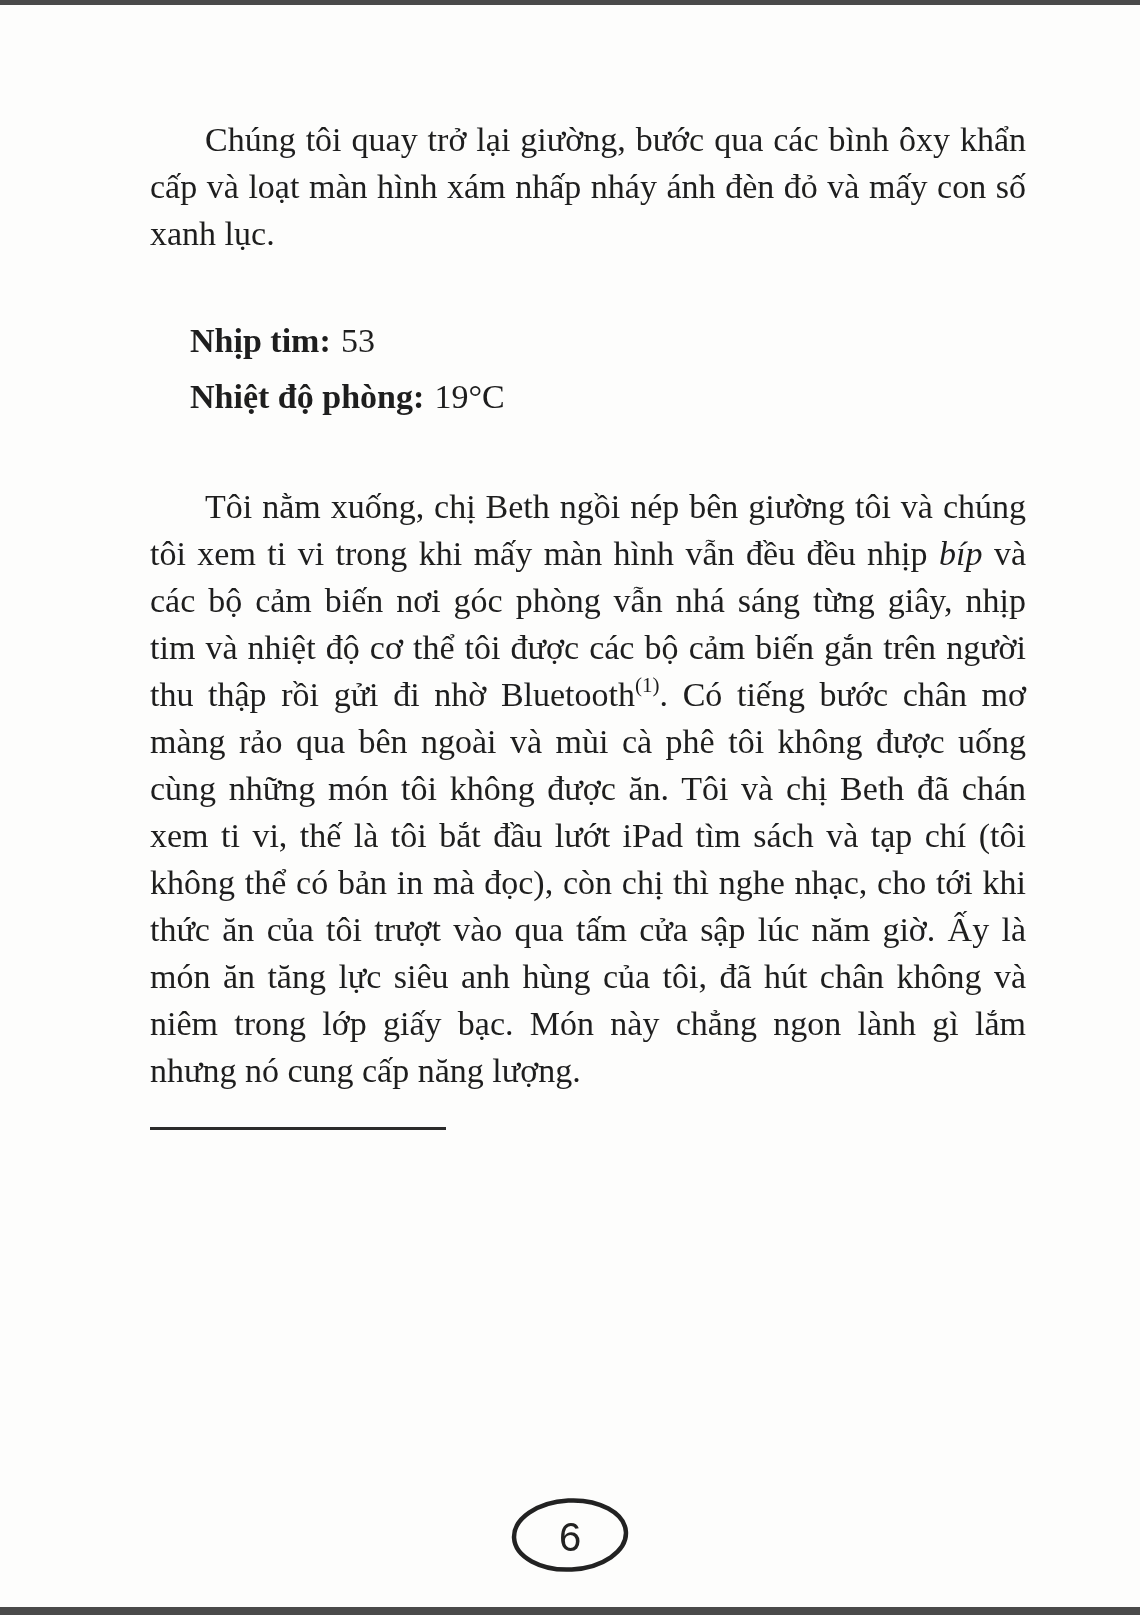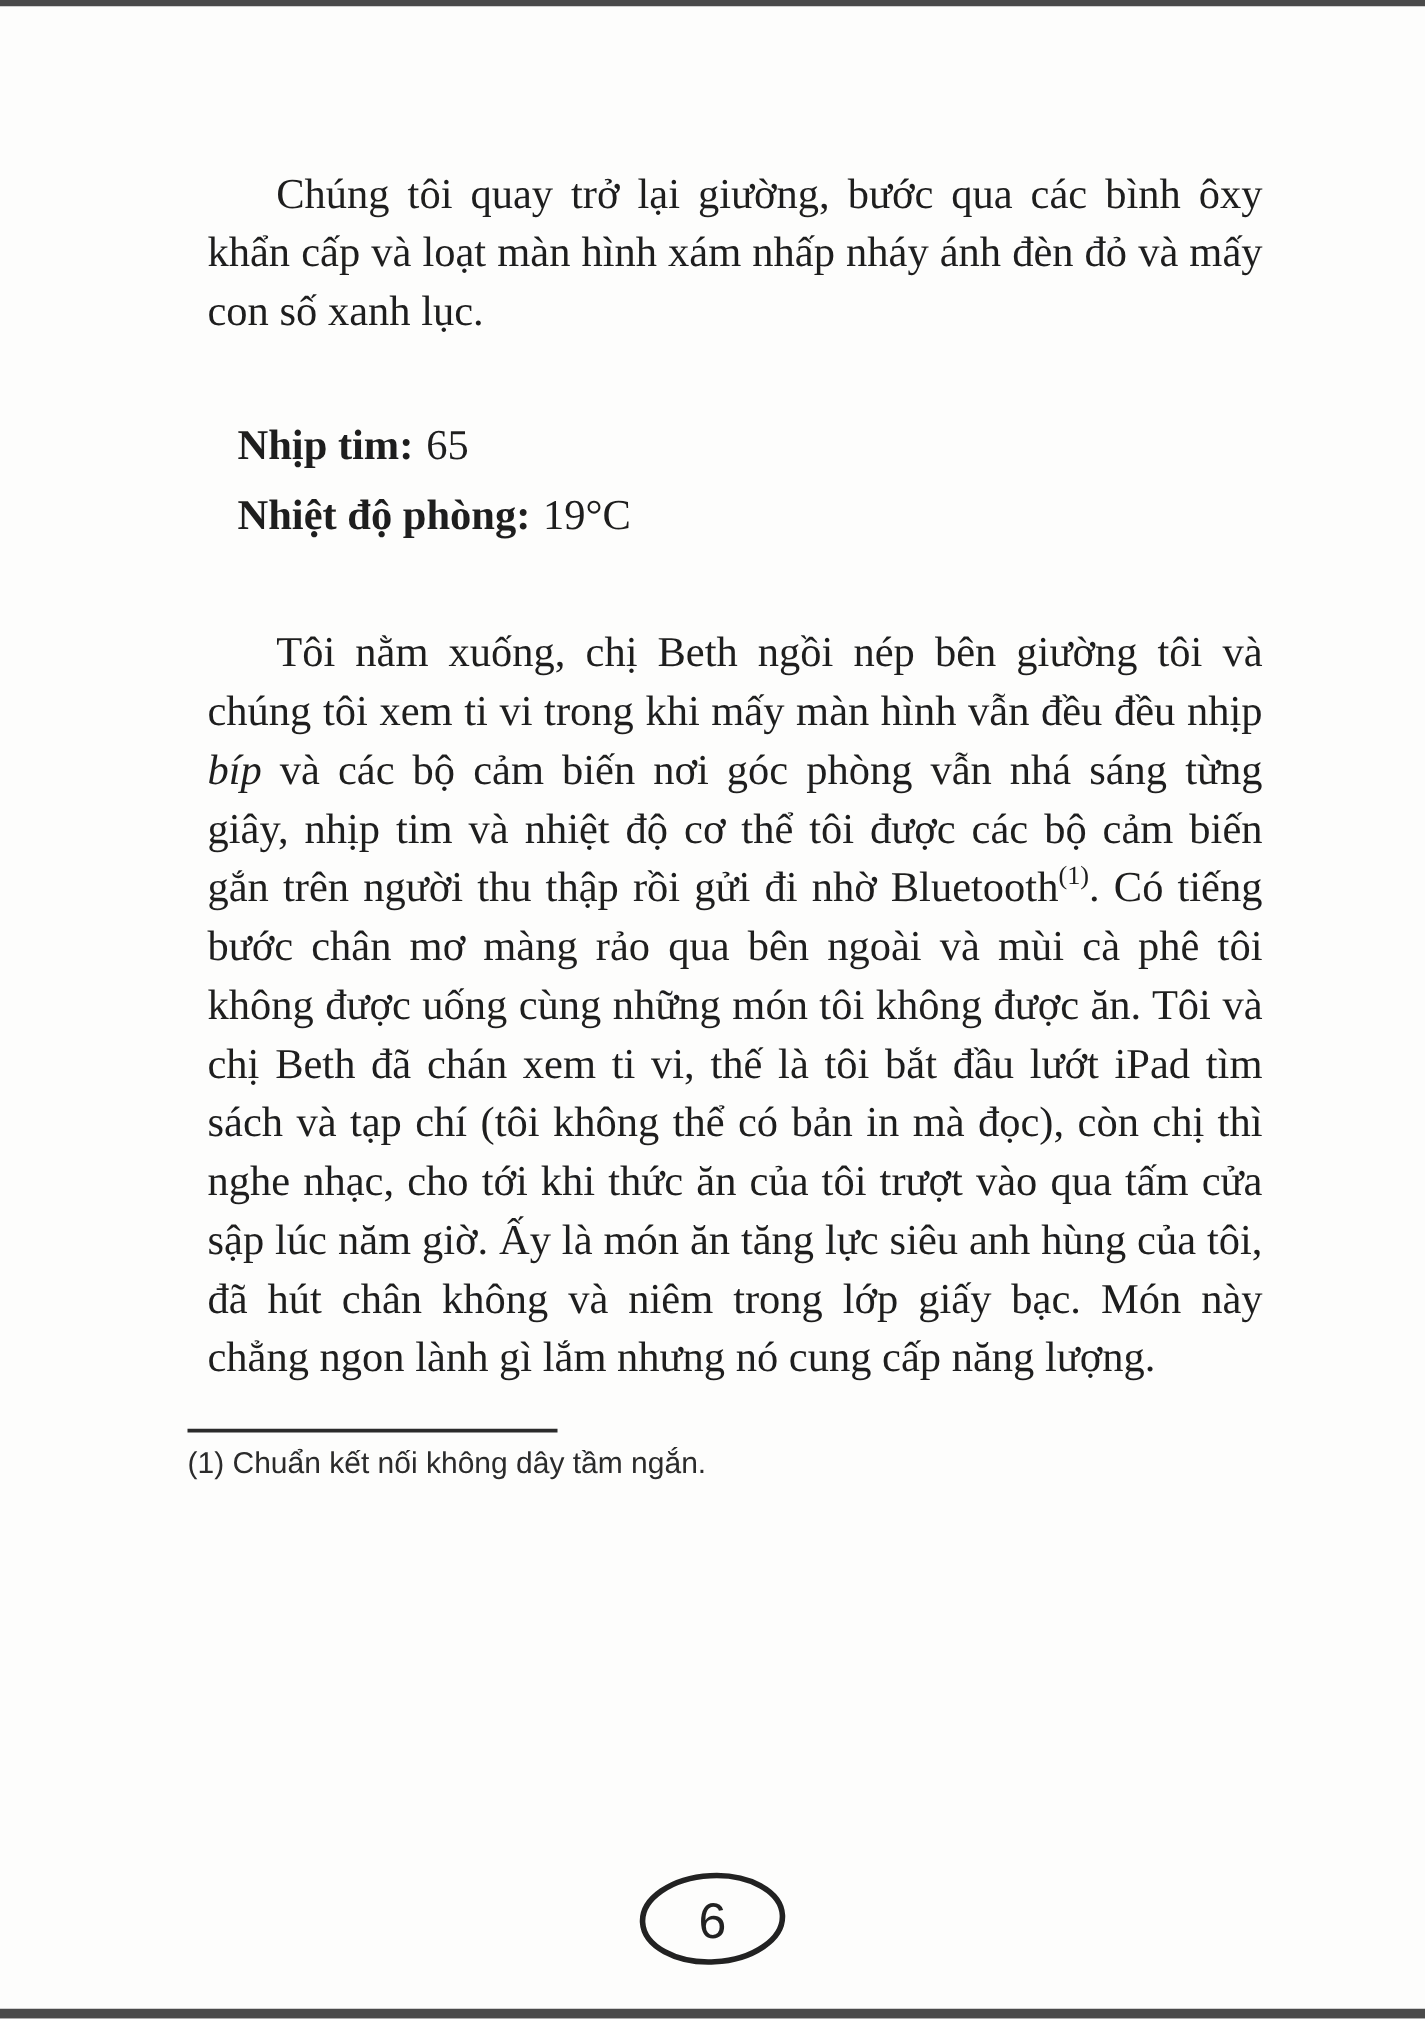--- a/index.html
+++ b/index.html
@@ -26,21 +26,21 @@
   .scan-edge.top { top: 0; height: 5px; }
   .scan-edge.bottom { bottom: 0; height: 8px; }
 
   .content {
     position: absolute;
     left: 150px;
     top: 116px;
     width: 876px;
   }
   .body-p {
-    margin: 16px;
+    margin: 0;
     font-size: 34px;
     line-height: 47px;
     text-align: justify;
     text-indent: 55px;
     color: #1e1e1e;
   }
   .body-p .italic { font-style: italic; }
   .body-p sup {
     font-size: 21px;
     line-height: 0;
@@ -102,30 +102,29 @@
 <body>
 
 <div class="page">
   <div class="scan-edge top"></div>
 
   <div class="content">
 
     <p class="body-p">Chúng tôi quay trở lại giường, bước qua các bình ôxy khẩn cấp và loạt màn hình xám nhấp nháy ánh đèn đỏ và mấy con số xanh lục.</p>
 
     <div class="stats">
-      <div class="stat-row"><span class="stat-label">Nhịp tim</span><span class="stat-sep">:</span><span class="stat-value">65</span></div>
+      <div class="stat-row"><span class="stat-label">Nhịp tim</span><span class="stat-sep">:</span><span class="stat-value">53</span></div>
       <div class="stat-row"><span class="stat-label">Nhiệt độ phòng</span><span class="stat-sep">:</span><span class="stat-value">19°C</span></div>
     </div>
 
 
     <p class="body-p para-3"><span>Tôi nằm xuống, chị Beth ngồi nép bên giường tôi và chúng tôi xem ti vi trong khi mấy màn hình vẫn đều đều nhịp </span><span class="italic">bíp</span><span> và các bộ cảm biến nơi góc phòng vẫn nhá sáng từng giây, nhịp tim và nhiệt độ cơ thể tôi được các bộ cảm biến gắn trên người thu thập rồi gửi đi nhờ Bluetooth</span><sup>(1)</sup><span>. Có tiếng bước chân mơ màng rảo qua bên ngoài và mùi cà phê tôi không được uống cùng những món tôi không được ăn. Tôi và chị Beth đã chán xem ti vi, thế là tôi bắt đầu lướt iPad tìm sách và tạp chí (tôi không thể có bản in mà đọc), còn chị thì nghe nhạc, cho tới khi thức ăn của tôi trượt vào qua tấm cửa sập lúc năm giờ. Ấy là món ăn tăng lực siêu anh hùng của tôi, đã hút chân không và niêm trong lớp giấy bạc. Món này chẳng ngon lành gì lắm nhưng nó cung cấp năng lượng.</span></p>
 
     <div class="footnote">
       <div class="footnote-rule"></div>
-      <div class="footnote-text">(1) Chuẩn kết nối không dây tầm ngắn.</div>
     </div>
 
   </div>
 
   <div class="page-number-wrap">
     <div class="page-number-oval">
       <svg width="122" height="80" viewBox="0 0 122 80">
         <ellipse cx="61" cy="39" rx="56" ry="34.5" fill="none" stroke="#222222" stroke-width="4.5" transform="rotate(-3 61 39)"></ellipse>
       </svg>
       <span class="page-number-text">6</span>

